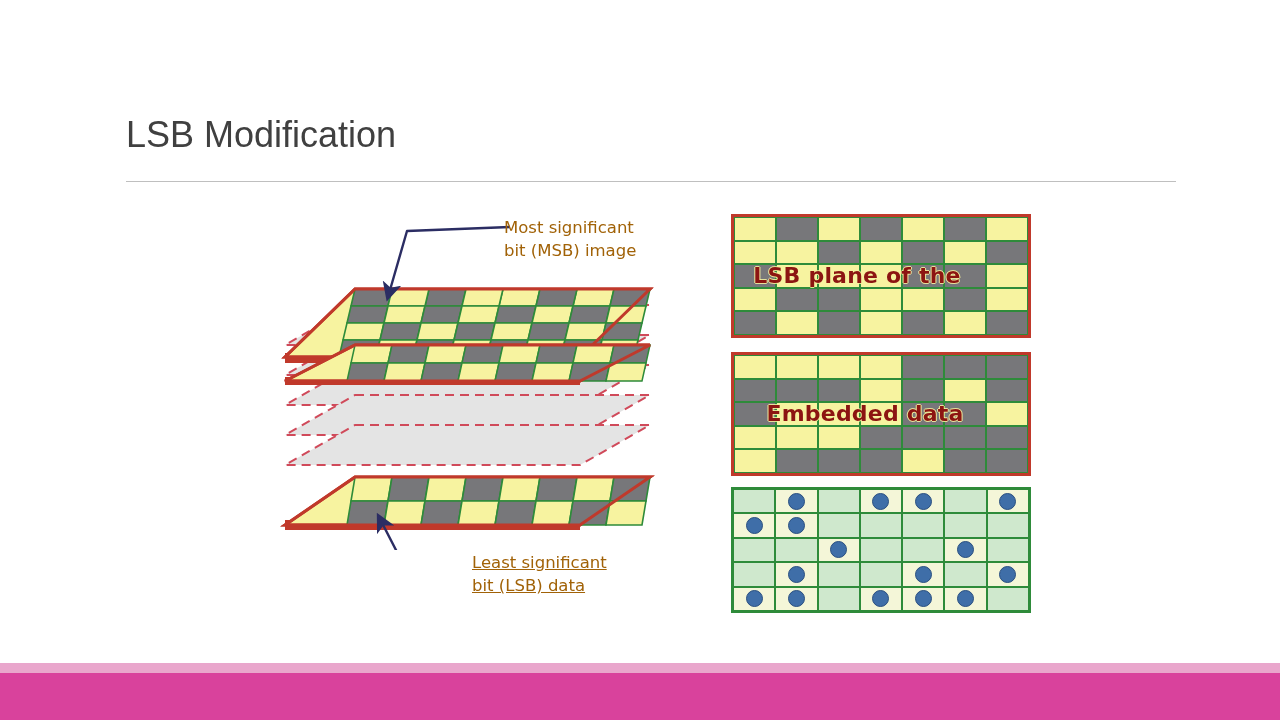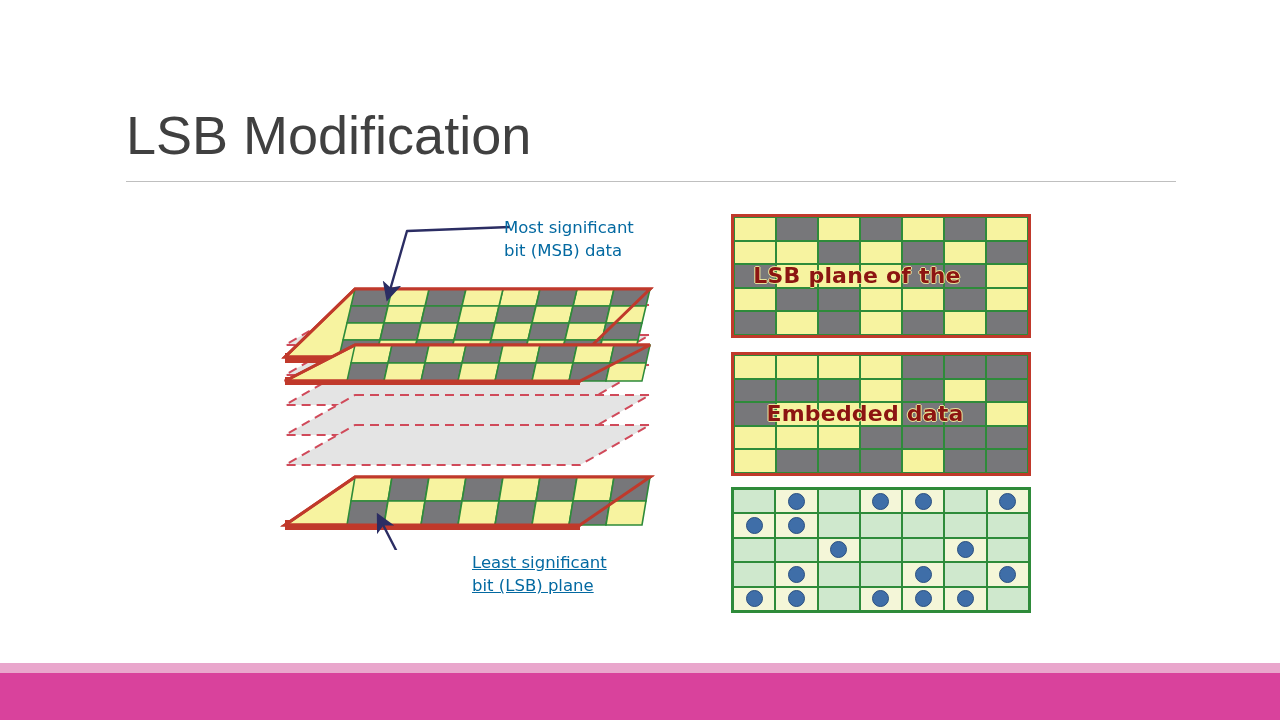--- a/index.html
+++ b/index.html
@@ -9,21 +9,21 @@
     background:#ffffff;
     font-family:"Liberation Sans", sans-serif;
     overflow:hidden;
     position:relative;
   }
   #slide{position:absolute;left:0;top:0;width:1280px;height:720px;background:#fff;}
 
   
   .title{
     position:absolute;left:126px;top:104px;
-    font-size:54px;line-height:62px;
+    font-size:36px;line-height:62px;
     font-weight:400;
     color:#404040;
     letter-spacing:0px;
     white-space:nowrap;
   }
   .title-rule{
     position:absolute;left:126px;top:181px;width:1050px;height:1px;
     background:#bfbfbf;
   }
 
@@ -40,21 +40,21 @@
   
   .stack{
     position:absolute;left:275px;top:205px;width:400px;height:345px;
   }
   .stack svg{display:block;}
 
   
   .callout{
     position:absolute;
     font-size:16.5px;line-height:23px;
-    color:#0369a1;
+    color:#a16207;
     font-family:"DejaVu Sans", sans-serif;
     white-space:nowrap;
   }
   .callout-msb{left:504px;top:216px;}
   .callout-lsb{left:472px;top:551px;text-decoration:underline;}
 
   
   .grid-wrap{position:absolute;padding-left:48px;}
   .grid-cb{
     border:3px solid #c0392b;
@@ -250,25 +250,25 @@
         <path d="M235,22 L132,26 L113,92" fill="none" stroke="#2b2d63" stroke-width="2.4" stroke-linejoin="round" marker-end="url(#arrowhead)"></path>
       </g>
       <g>
         <path d="M190,347 L122,347 L104,312" fill="none" stroke="#2b2d63" stroke-width="2.4" stroke-linejoin="round" marker-end="url(#arrowhead)"></path>
       </g>
     </svg>
   </div>
 
   <div class="callout callout-msb">
     <div>Most significant</div>
-    <div>bit (MSB) data</div>
+    <div>bit (MSB) image</div>
   </div>
   <div class="callout callout-lsb">
     <div>Least significant</div>
-    <div>bit (LSB) plane</div>
+    <div>bit (LSB) data</div>
   </div>
 
   <div class="grid-wrap" style="left:683px;top:214px;width:300px;height:124px;">
     <div class="grid-cb" id="grid0" style="width:300px;height:124px;">
         <div class="cell y"></div>
         <div class="cell g"></div>
         <div class="cell y"></div>
         <div class="cell g"></div>
         <div class="cell y"></div>
         <div class="cell g"></div>

